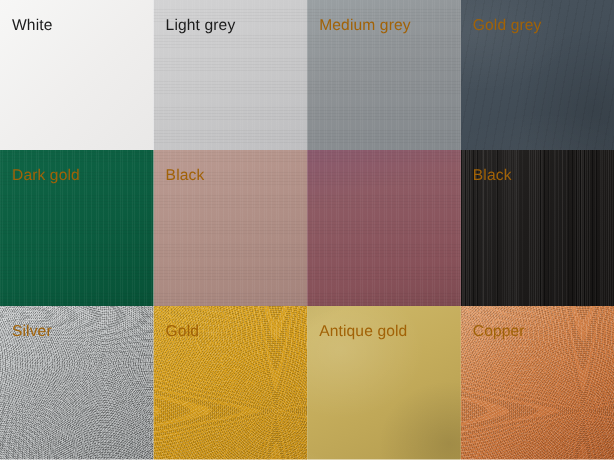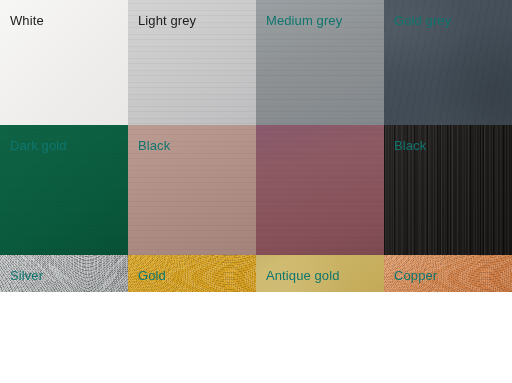--- a/index.html
+++ b/index.html
@@ -5,21 +5,21 @@
 <style>
   html, body {
     margin: 0;
     padding: 0;
     background: #ffffff;
   }
 
   #swatch-grid {
     position: relative;
     width: 512px;
-    height: 292px;
+    height: 383px;
     display: grid;
     grid-template-columns: 128px 128px 128px 128px;
     grid-template-rows: 125px 130px 128px;
     font-family: "Liberation Sans", sans-serif;
     overflow: hidden;
   }
 
   .swatch {
     position: relative;
     overflow: hidden;
@@ -105,21 +105,21 @@
     position: relative;
     z-index: 3;
     display: block;
     margin: 13px 0 0 10px;
     font-size: 13px;
     line-height: 15px;
     letter-spacing: .1px;
     white-space: nowrap;
   }
   .label-dark  { color: #1c1c1c; }
-  .label-light { color: #0f766e; }
+  .label-light { color: #a16207; }
 </style>
 </head>
 <body>
 
 <div id="swatch-grid">
     <div class="swatch">
       <div class="fill" style="background: linear-gradient(135deg, rgb(247, 247, 246) 0%, rgb(239, 238, 237) 55%, rgb(233, 232, 231) 100%) rgb(240, 240, 240);"></div>
       <span class="swatch-label label-dark">White</span>
     </div>
     <div class="swatch">

